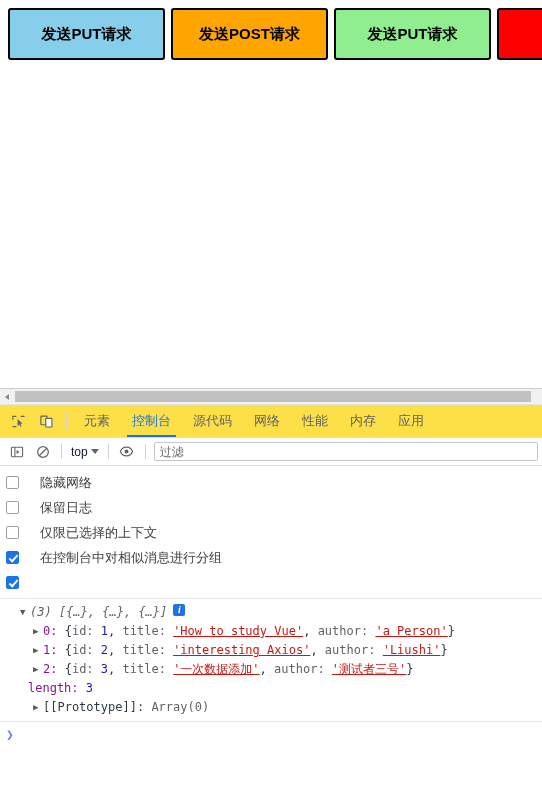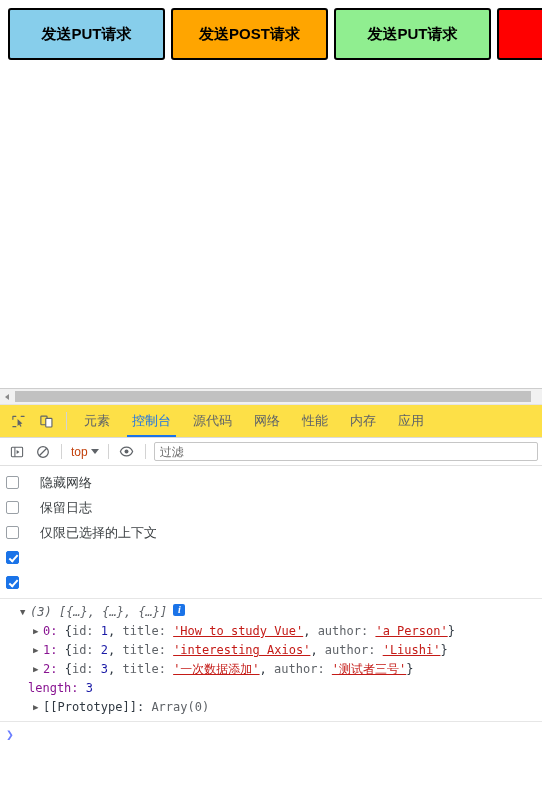--- a/index.html
+++ b/index.html
@@ -170,21 +170,21 @@
   }
   .fb-sep {
     width: 1px;
     height: 15px;
     background: #d3d3d3;
     margin: 0 5px;
     flex: 0 0 auto;
   }
   .fb-context {
     font-size: 12px;
-    color: #c2410c;
+    color: #0f172a;
     display: flex;
     align-items: center;
     gap: 3px;
     cursor: pointer;
     padding: 0 4px;
     flex: 0 0 auto;
   }
   .caret-down {
     width: 0; height: 0;
     border-left: 4px solid transparent;
@@ -412,20 +412,21 @@
     <div class="cb-row">
       <span class="cb-box"></span>
       <span class="cb-label">保留日志</span>
     </div>
     <div class="cb-row">
       <span class="cb-box"></span>
       <span class="cb-label">仅限已选择的上下文</span>
     </div>
     <div class="cb-row">
       <span class="cb-box checked"></span>
+      <span class="cb-label">在控制台中对相似消息进行分组</span>
     </div>
     <div class="cb-row">
       <span class="cb-box checked"></span>
     </div>
   </div>
 
   <div class="console-out">
 
     <div class="c-line">
       <span class="tri">▼</span>

